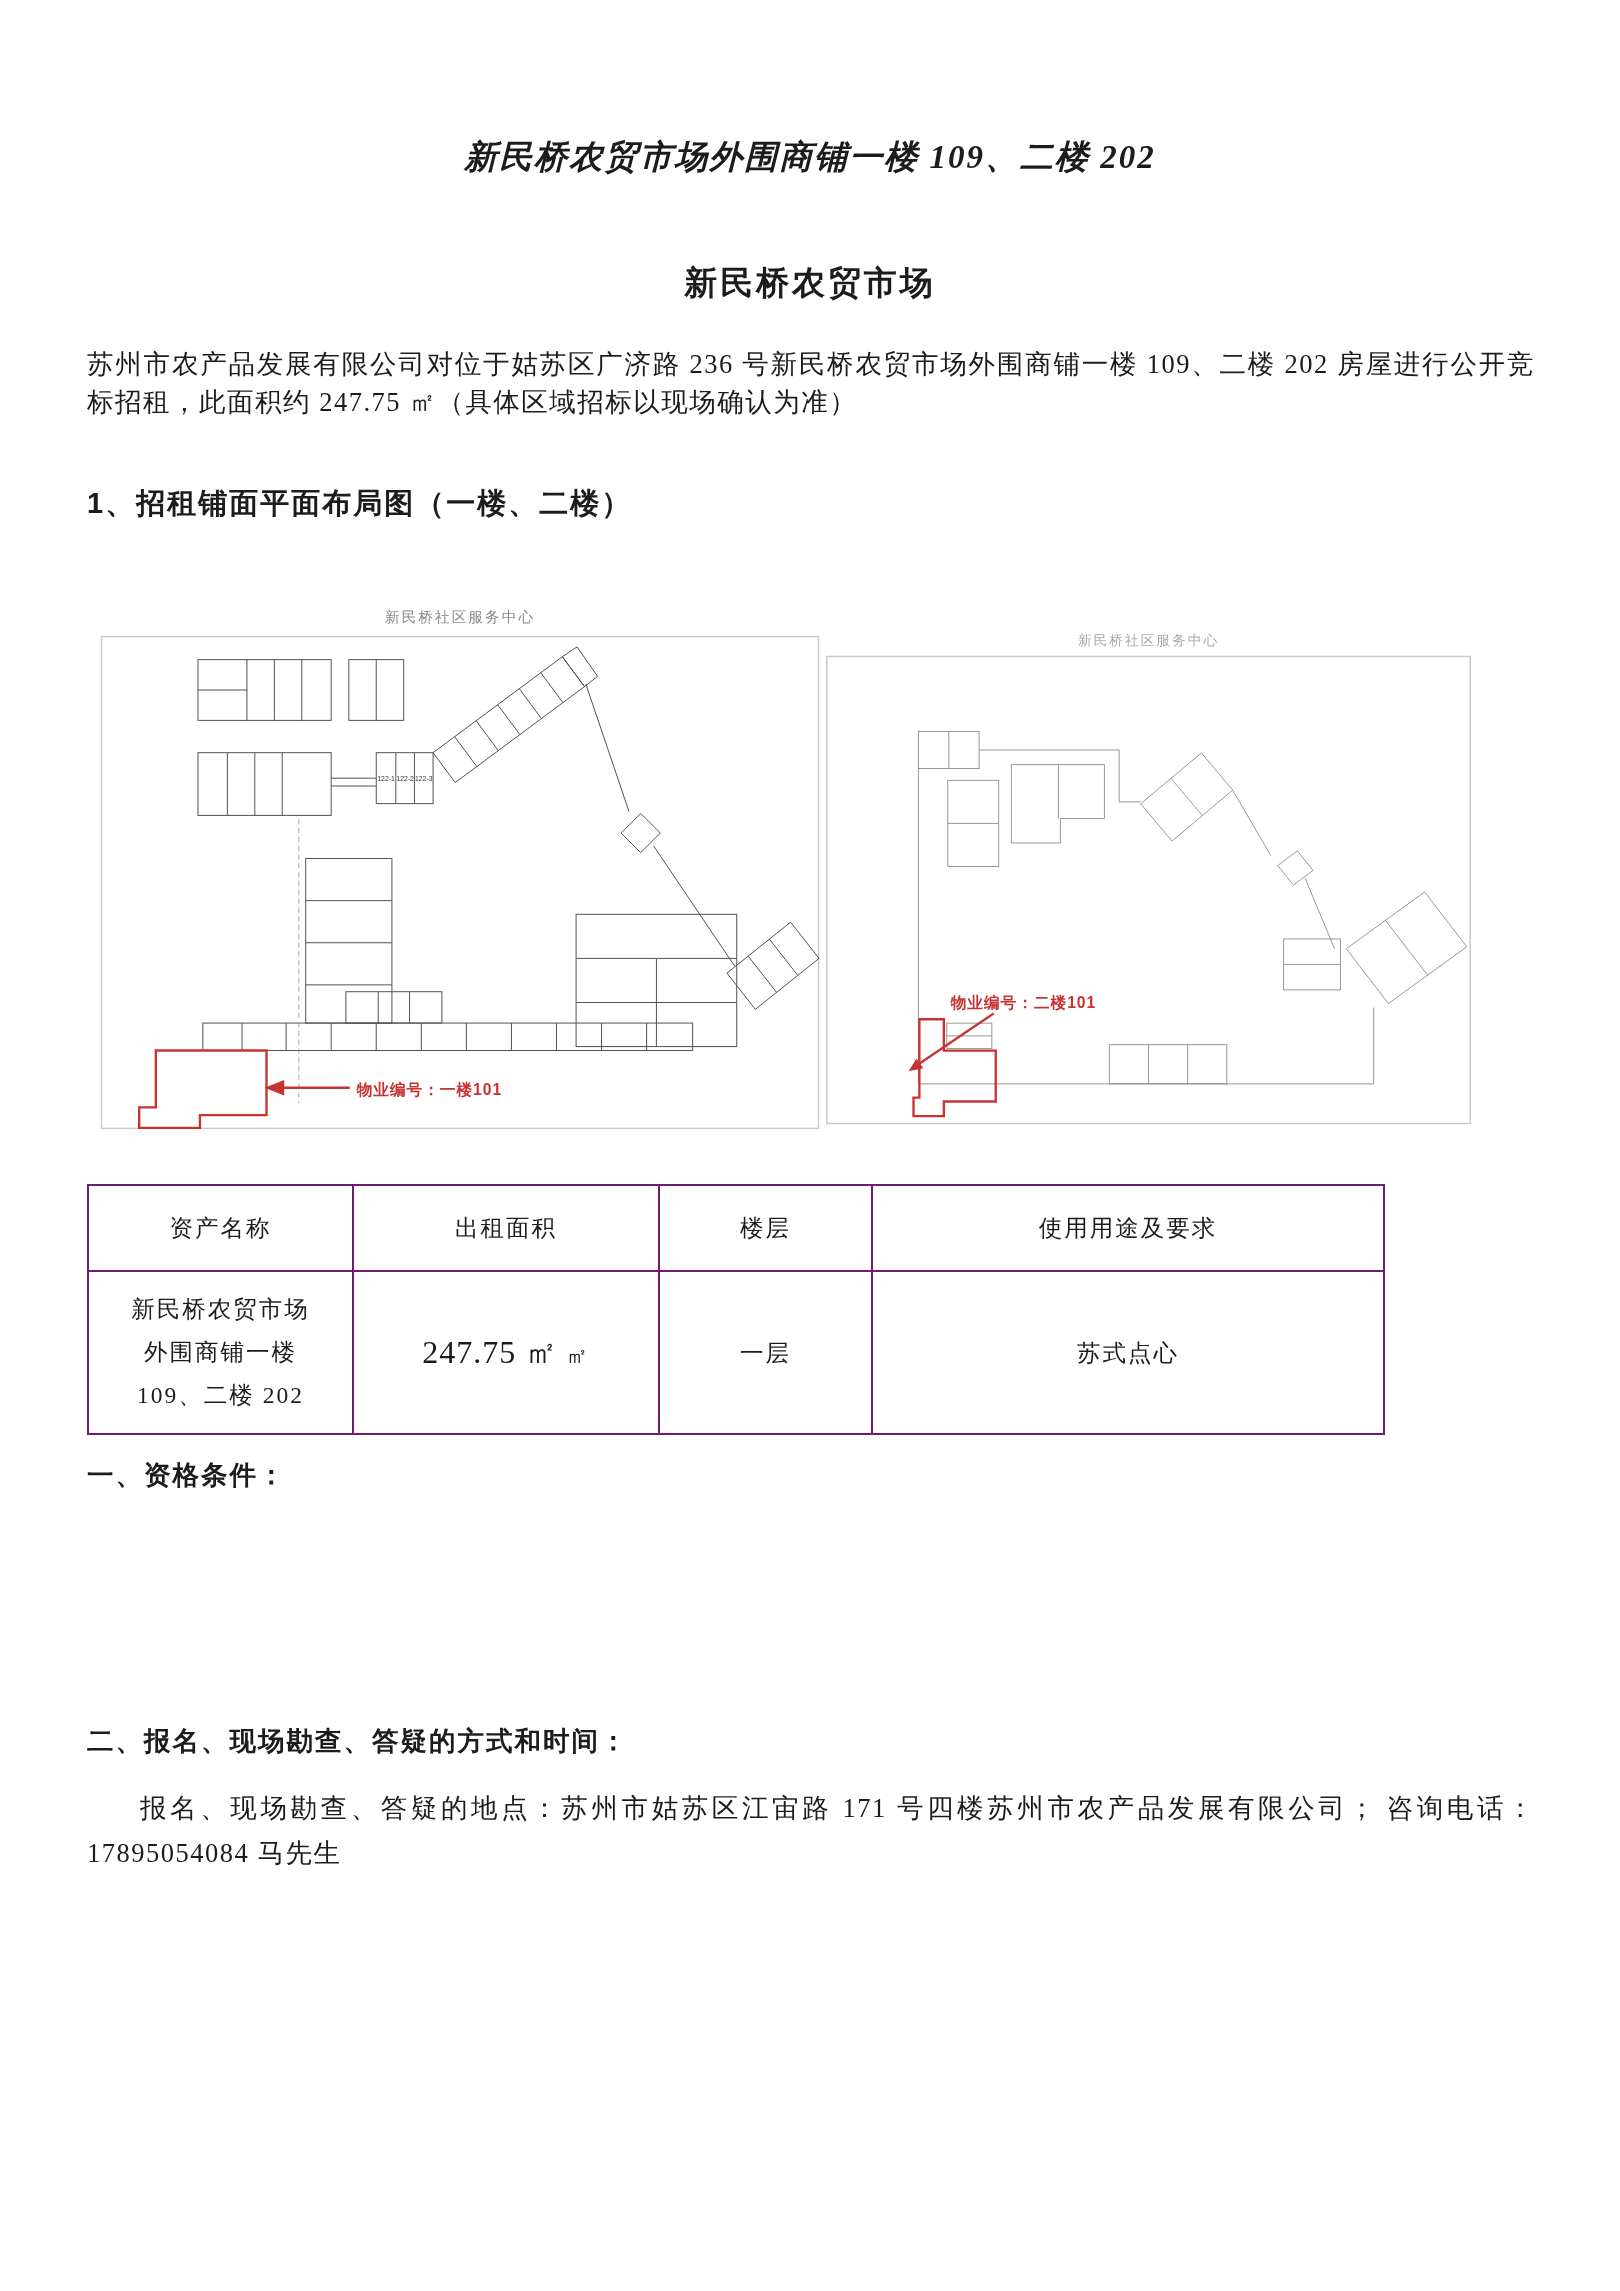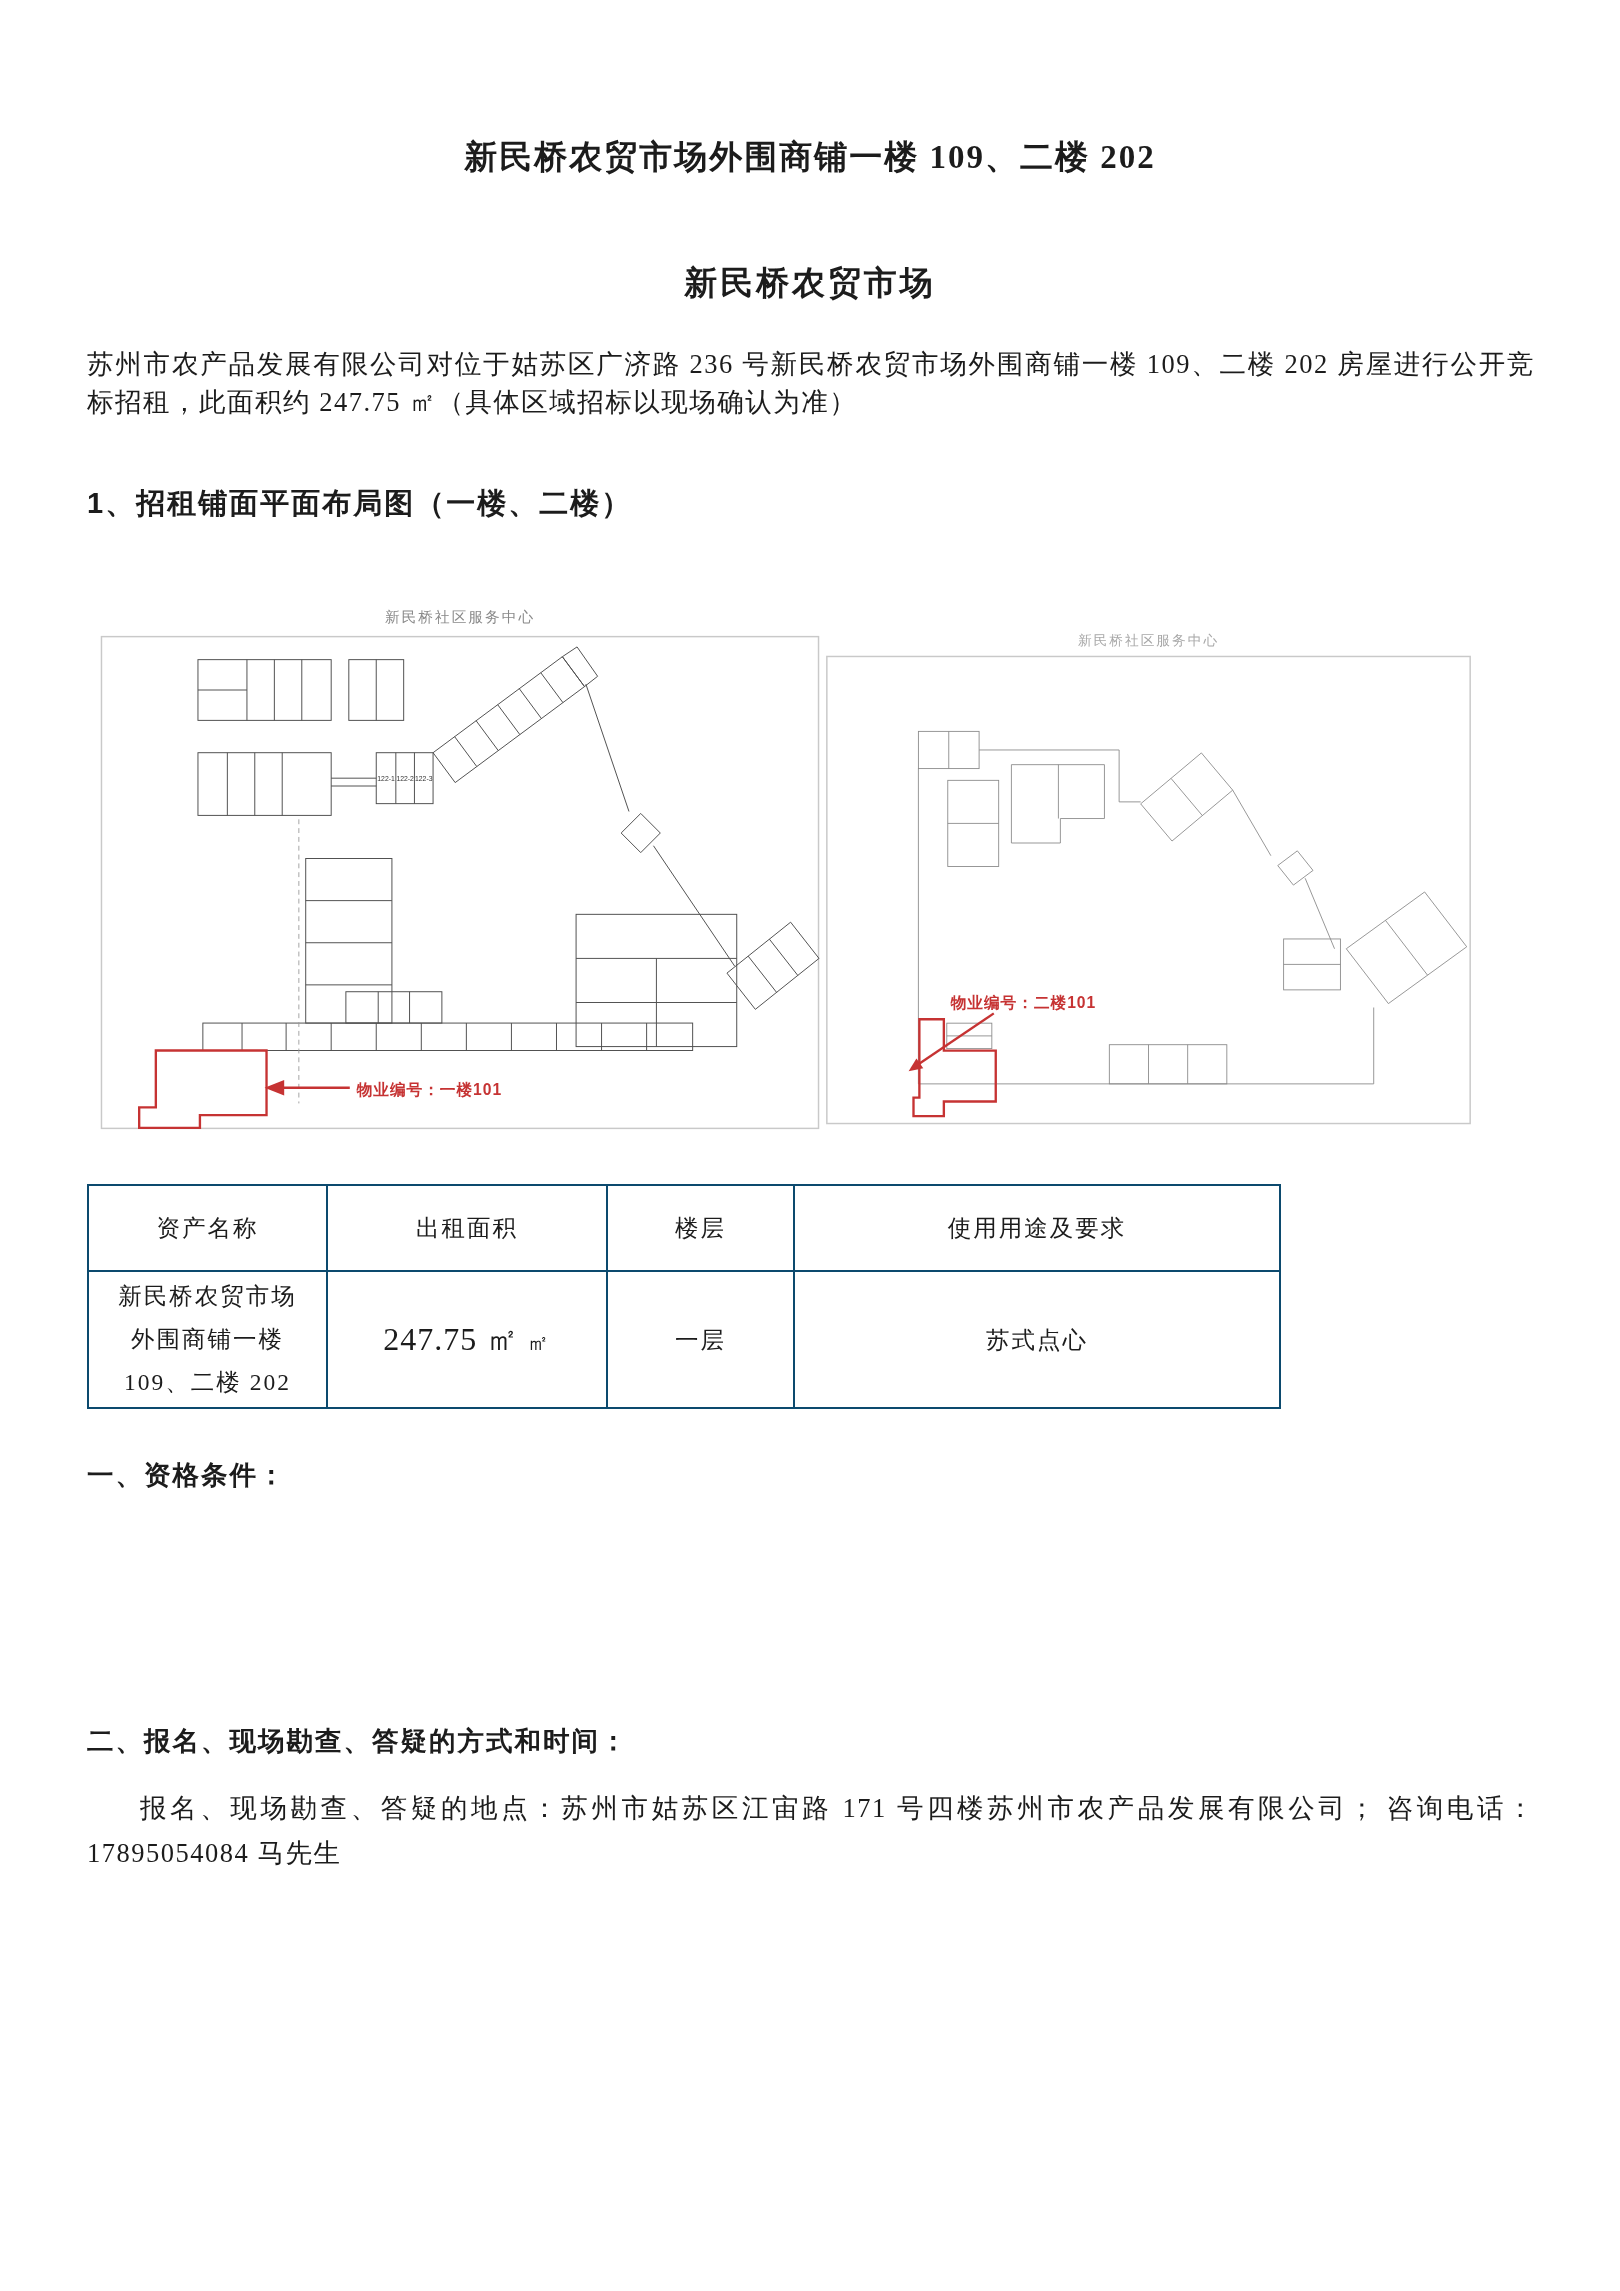--- a/index.html
+++ b/index.html
@@ -7,20 +7,21 @@
     position:relative; width:1620px; height:2292px; margin:0 auto;
     background:#ffffff; overflow:hidden;
     font-family:"Liberation Serif", serif; color:#1c1c1c;
   }
   .abs { position:absolute; }
 
   .doc-title {
     top:135px; left:0; width:1620px; text-align:center;
     font-size:33px; font-weight:700; letter-spacing:2px;
     font-family:"Liberation Serif", serif;
+    font-style:italic;
   }
   .doc-subtitle {
     top:261px; left:0; width:1620px; text-align:center;
     font-size:33px; font-weight:700; letter-spacing:2.9px;
     font-family:"Liberation Sans", sans-serif;
   }
   .intro {
     top:345px; left:87px; width:1448px;
     font-size:26.5px; line-height:38px; letter-spacing:1.5px;
     text-align:justify;
@@ -44,22 +45,22 @@
     font-family:"Liberation Sans", sans-serif; font-weight:700;
     font-size:16px; fill:#c63333; letter-spacing:1px;
   }
 
   table.asset {
     top:1184px; left:87px; width:1160px; height:218px;
     border-collapse:collapse; table-layout:fixed;
     font-size:23.5px; letter-spacing:2px;
   }
   table.asset th, table.asset td {
-    border:2px solid #0c4a6e; text-align:center; vertical-align:middle;
-    font-weight:400; padding:3px;
+    border:2px solid #701a75; text-align:center; vertical-align:middle;
+    font-weight:400; padding:16px;
   }
   table.asset thead tr { height:86px; }
   table.asset tbody tr { height:131px; }
   .col1 { width:231px; } .col2 { width:272px;margin-top:32px; } .col3 { width:179px; } .col4 { width:478px; }
   .asset-name div { line-height:43px; }
   .area-main { font-size:32px; letter-spacing:1px; }
   .area-suffix { font-size:21.6px; }
 
   .list-heading {
     font-family:"Liberation Sans", sans-serif;

